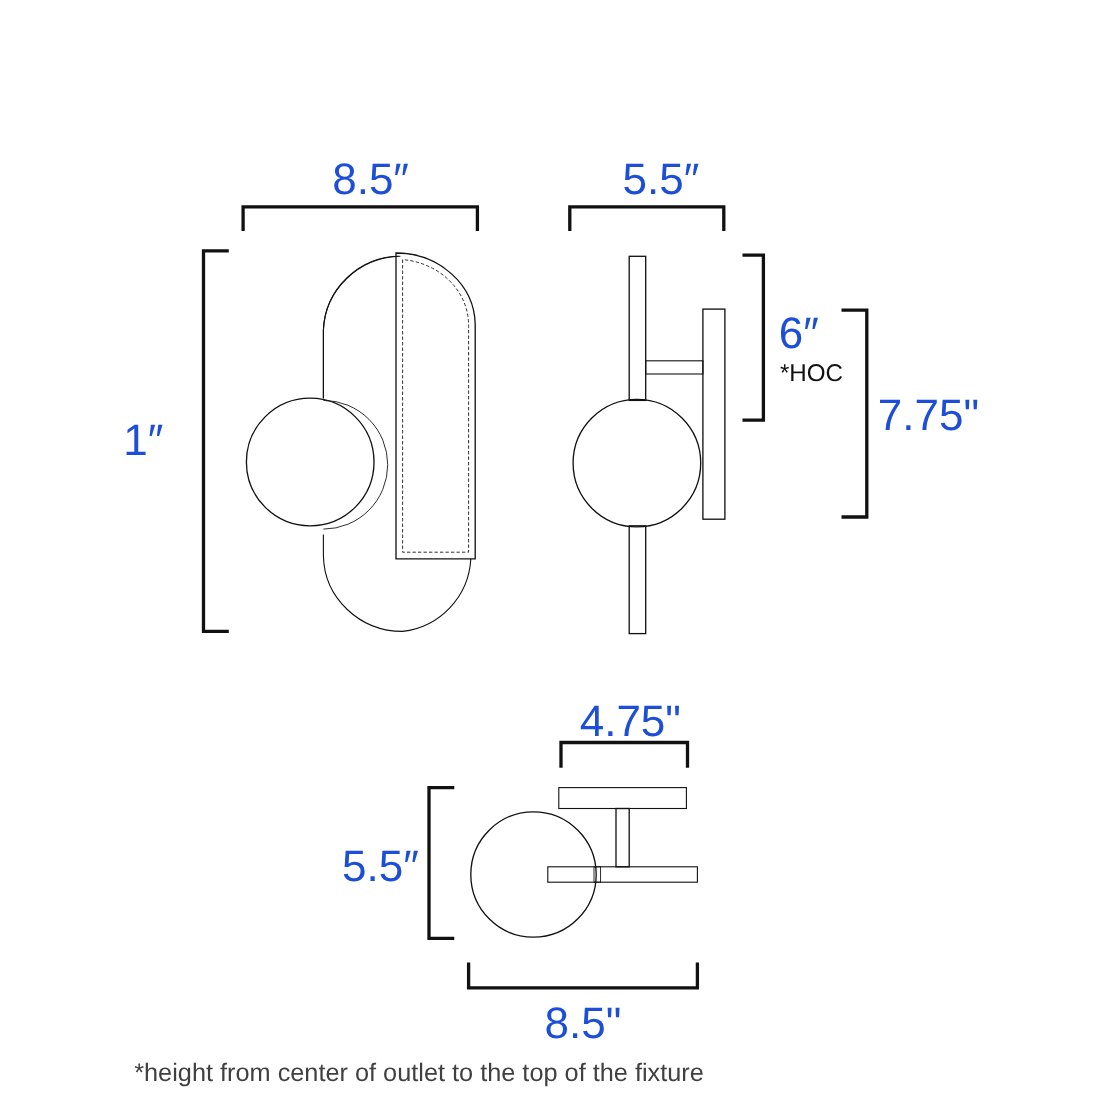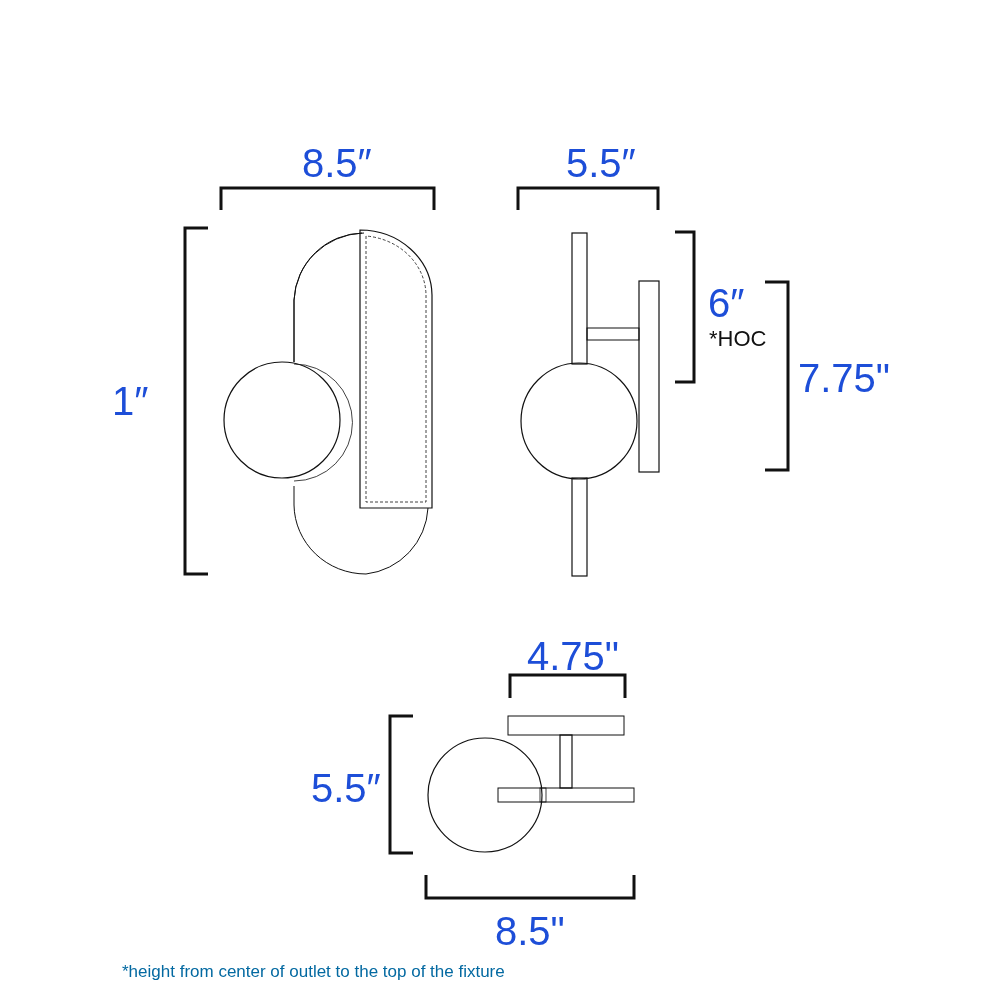--- a/index.html
+++ b/index.html
@@ -1,20 +1,20 @@
 <!DOCTYPE html>
 <html><head>
   <meta charset="utf-8">
   <style>
     html, body { margin: 0; padding: 0; background: #ffffff; }
     body { width: 1000px; height: 1000px; position: relative; overflow: hidden; font-family: "Liberation Sans", "DejaVu Sans", sans-serif; color: #111; }
     svg { position: absolute; left: 0; top: 0; }
     .dim-label { position: absolute; font-size: 40px; line-height: 1; color: #1d4ed8; white-space: nowrap; }
     .hoc-label { position: absolute; font-size: 22px; line-height: 1; color: #111; }
-    .footnote { position: absolute; font-size: 17px; color: #0369a1; white-space: nowrap; }
+    .footnote { position: absolute; font-size: 23px; color: #404040; white-space: nowrap; }
   </style>
 </head>
 <body>
 
 <svg width="1000" height="1000" viewBox="0 0 1000 1000" fill="none" stroke="#111" stroke-linecap="butt">
 
   <g>
 
     <path d="M221 210 V188 H434 V210" stroke-width="3"></path>
 

